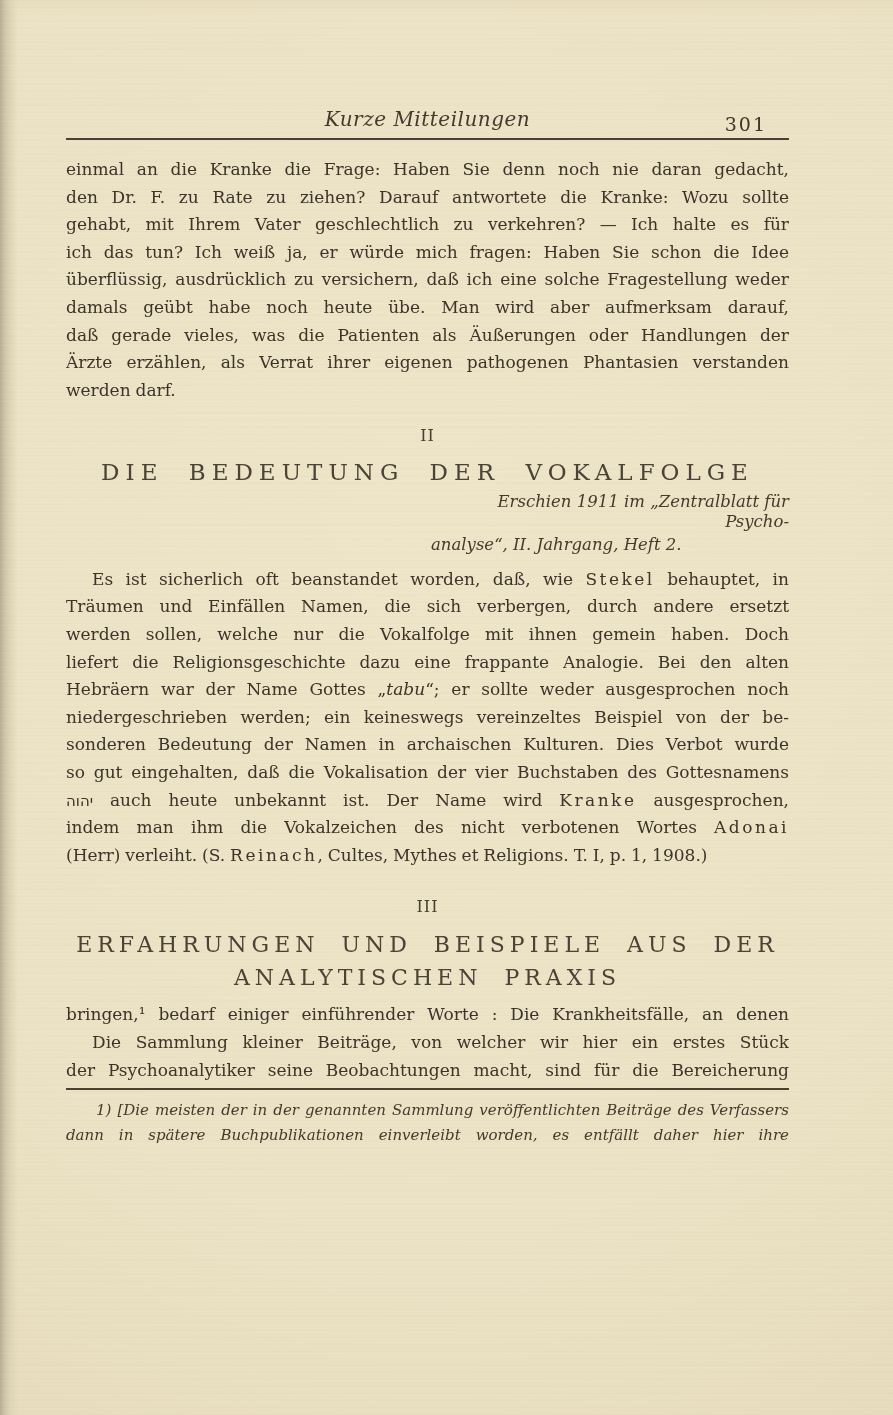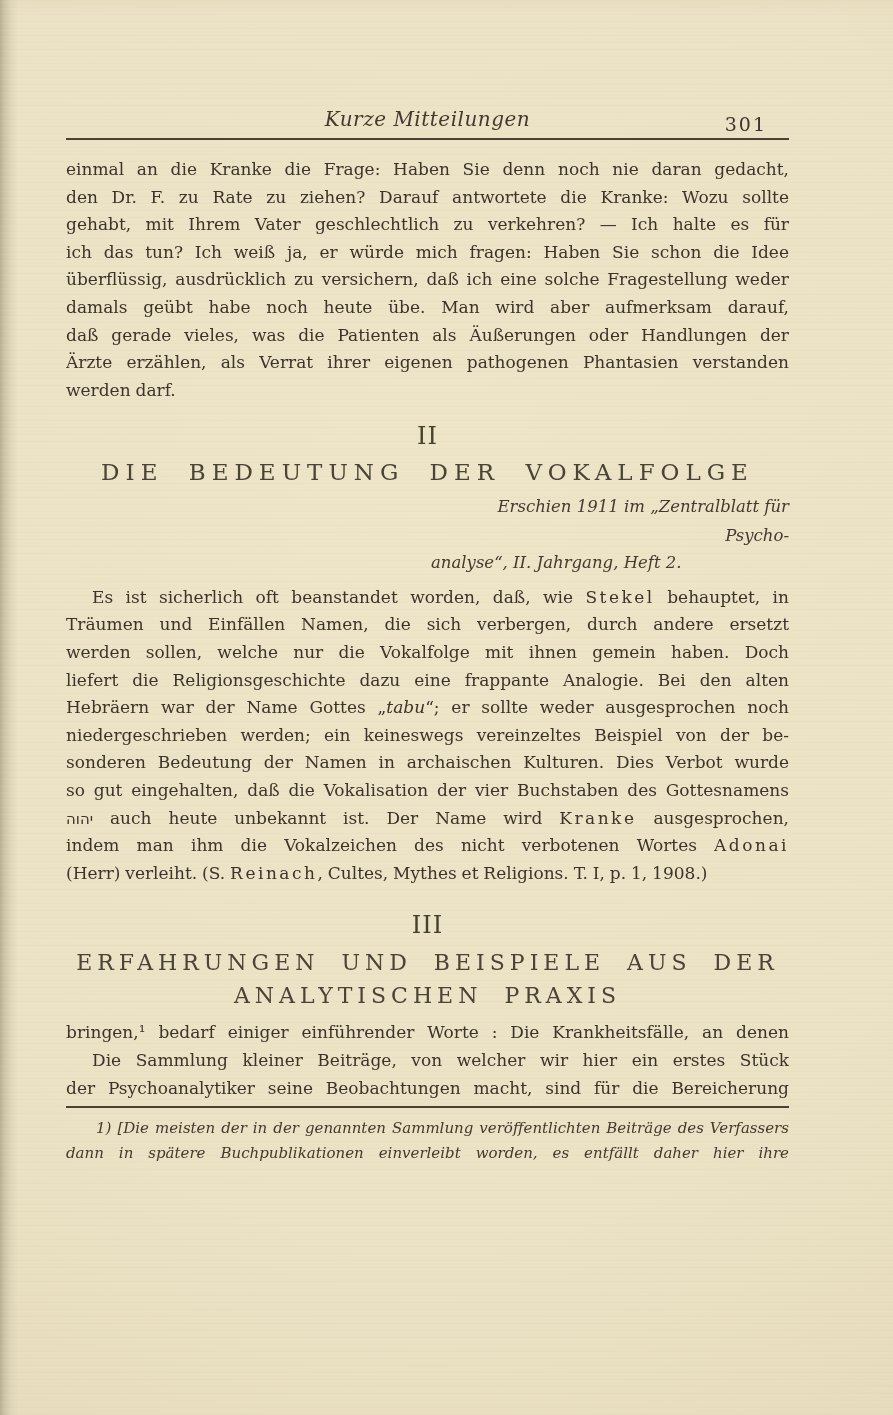--- a/index.html
+++ b/index.html
@@ -40,35 +40,35 @@
     text-align:justify;text-align-last:justify;
     white-space:normal;overflow:hidden;height:27.6px;
   }
   .tl.last{text-align-last:left;}
   .indent{text-indent:26px;}
   .sp{letter-spacing:2.5px;}
   .it{font-style:italic;}
   .hebrew{font-family:"DejaVu Sans",sans-serif;font-size:15px;}
   
   .sec-num{
-    text-align:center;font-size:24px;line-height:24px;
+    text-align:center;font-size:16px;line-height:24px;
     letter-spacing:1px;color:#46402f;margin-top:20px;
   }
   .sec-num.n3{margin-top:26px;}
   .sec-title{
     margin:9px 0 0 0;font-weight:normal;text-align:center;
     font-size:23px;line-height:30px;letter-spacing:6px;word-spacing:12px;
     color:#4a4336;
   }
   .sec-title.t3{font-size:22px;line-height:33px;letter-spacing:5px;word-spacing:10px;}
   .sec-title .trow{display:block;}
   
   .citation{width:358px;margin:5px 0 0 auto;font-style:italic;color:#443b2e;}
   .citation.c3{margin-top:7px;width:372px;}
-  .cit-l1{display:block;text-align:right;font-size:16.5px;line-height:29px;}
+  .cit-l1{display:block;text-align:right;font-size:16.5px;line-height:20px;}
   .cit-l2{display:block;text-align:left;font-size:16.5px;line-height:26.5px;}
   .p2{margin-top:7px;}
   .p3{margin-top:7px;}
   
   .fn-rule{margin-top:4px;height:2px;background:#4a4134;}
   .footnote{margin-top:8px;font-style:italic;color:#43392d;}
   .fn-line{
     font-size:15px;line-height:25px;
     text-align:justify;text-align-last:justify;height:25px;overflow:hidden;
   }

